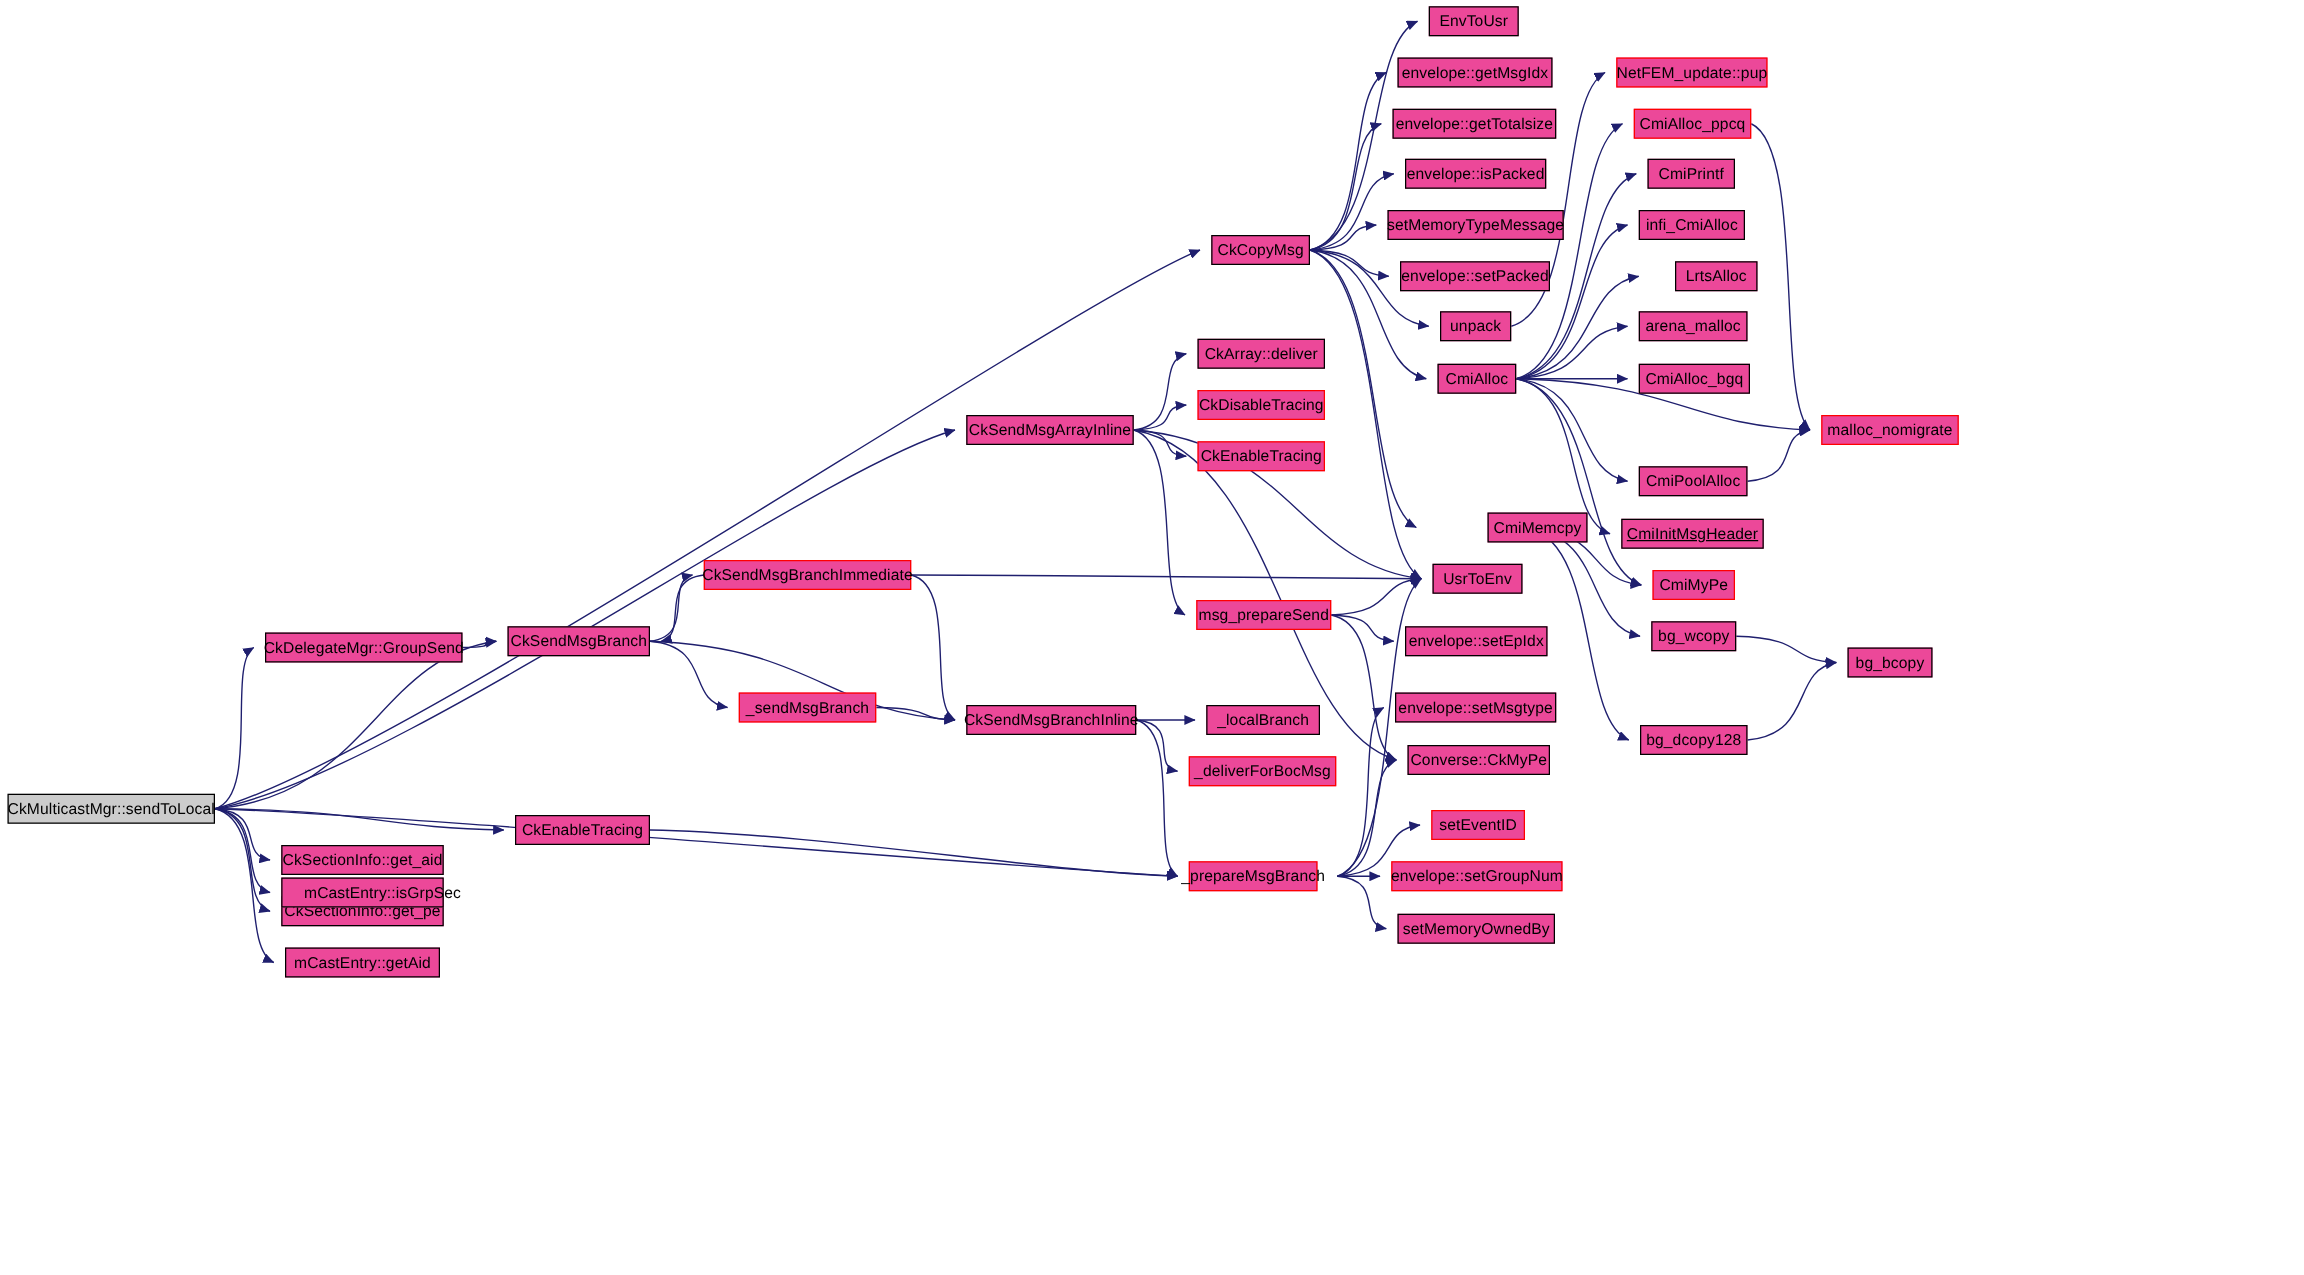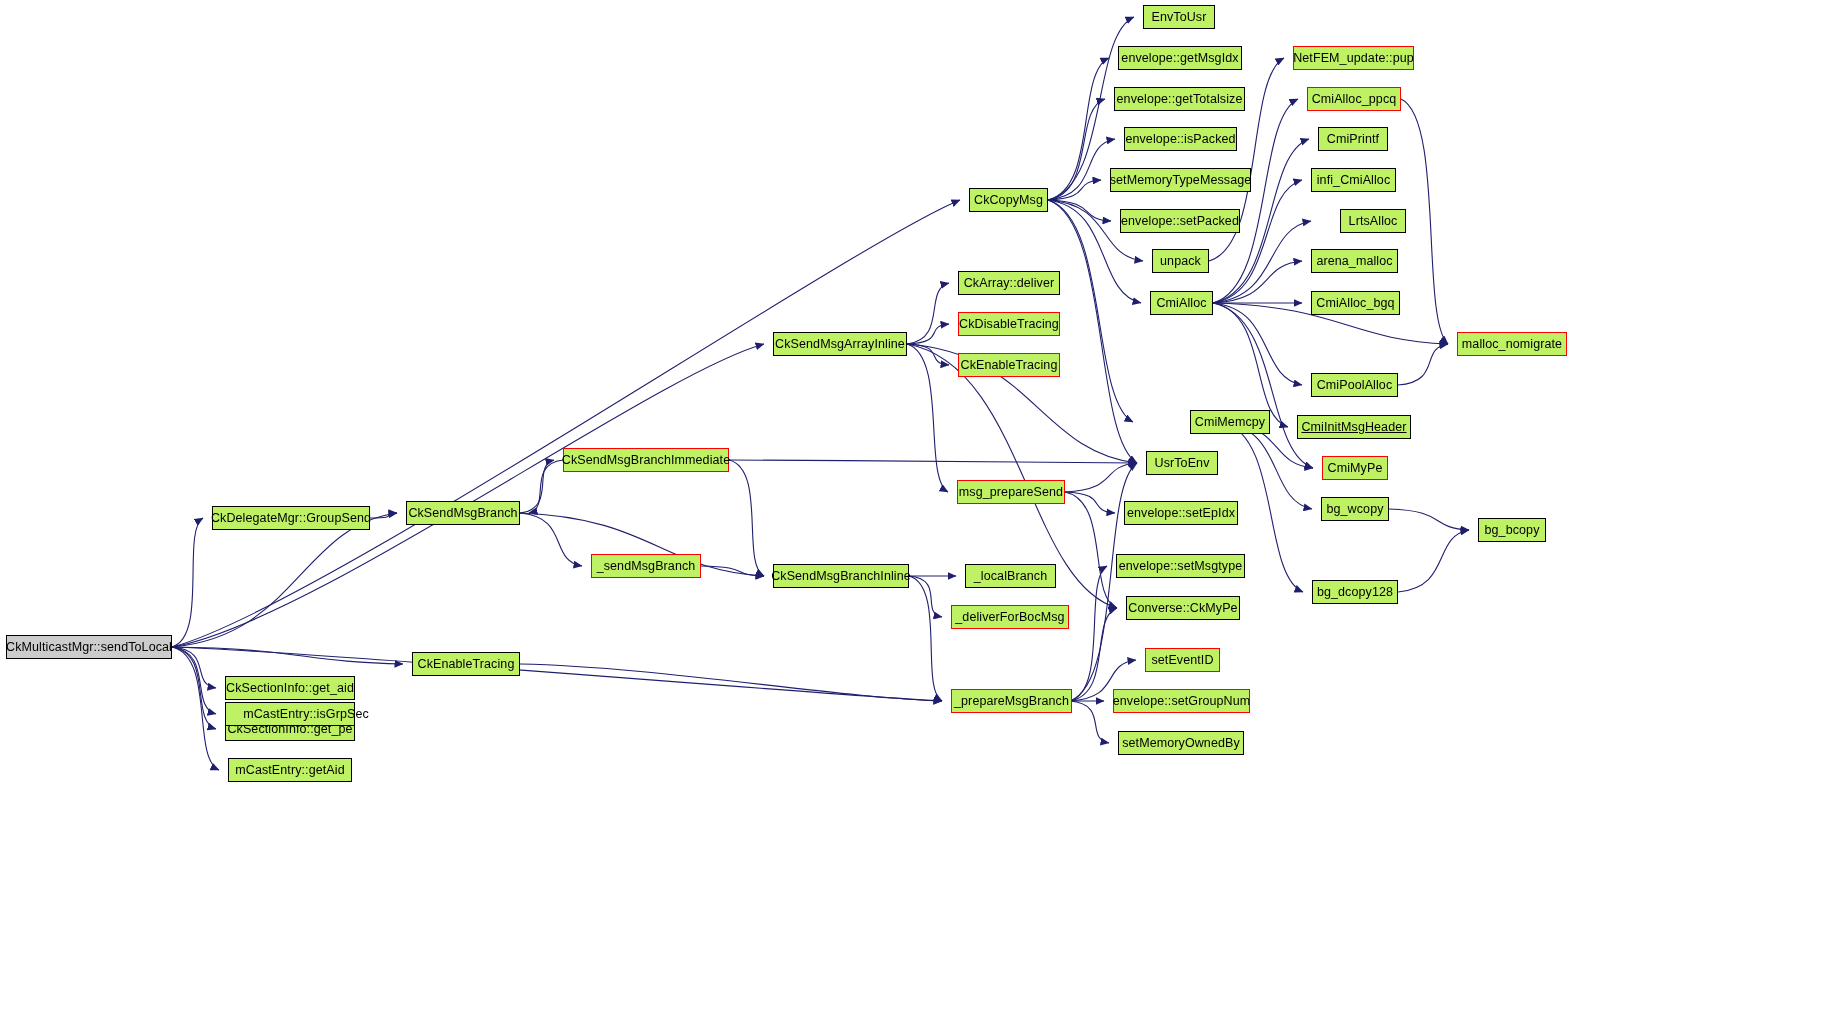--- a/index.html
+++ b/index.html
@@ -19,21 +19,21 @@
     position: absolute;
     left: 0;
     top: 0;
     width: 1843px;
     height: 1020px;
     pointer-events: none;
   }
   .node {
     position: absolute;
     box-sizing: border-box;
-    background: #bef264;
+    background: #ec4899;
     border: 1px solid #000000;
     color: #000000;
     font-size: 12.5px;
     line-height: 1;
     display: flex;
     align-items: center;
     justify-content: center;
     white-space: nowrap;
     letter-spacing: 0.1px;
     z-index: 5;
@@ -137,21 +137,21 @@
       <div class="node red" style="left: 591px; top: 554px; width: 110px; height: 24px;">_sendMsgBranch</div>
       <div class="node red" style="left: 563px; top: 448px; width: 166px; height: 24px;">CkSendMsgBranchImmediate</div>
       <div class="node" style="left: 773px; top: 564px; width: 136px; height: 24px;">CkSendMsgBranchInline</div>
       <div class="node" style="left: 773px; top: 332px; width: 134px; height: 24px;">CkSendMsgArrayInline</div>
       <div class="node" style="left: 958px; top: 271px; width: 102px; height: 24px;">CkArray::deliver</div>
       <div class="node red" style="left: 958px; top: 312px; width: 102px; height: 24px;">CkDisableTracing</div>
       <div class="node red" style="left: 958px; top: 353px; width: 102px; height: 24px;">CkEnableTracing</div>
       <div class="node red" style="left: 957px; top: 480px; width: 108px; height: 24px;">msg_prepareSend</div>
       <div class="node" style="left: 965px; top: 564px; width: 91px; height: 24px;">_localBranch</div>
       <div class="node red" style="left: 951px; top: 605px; width: 118px; height: 24px;">_deliverForBocMsg</div>
-      <div class="node red" style="left: 951px; top: 689px; width: 121px; height: 24px;">_prepareMsgBranch</div>
+      <div class="node red" style="left: 951px; top: 689px; width: 103px; height: 24px;">_prepareMsgBranch</div>
       <div class="node" style="left: 969px; top: 188px; width: 79px; height: 24px;">CkCopyMsg</div>
       <div class="node" style="left: 1143px; top: 5px; width: 72px; height: 24px;">EnvToUsr</div>
       <div class="node" style="left: 1118px; top: 46px; width: 124px; height: 24px;">envelope::getMsgIdx</div>
       <div class="node" style="left: 1114px; top: 87px; width: 131px; height: 24px;">envelope::getTotalsize</div>
       <div class="node" style="left: 1124px; top: 127px; width: 113px; height: 24px;">envelope::isPacked</div>
       <div class="node" style="left: 1110px; top: 168px; width: 141px; height: 24px;">setMemoryTypeMessage</div>
       <div class="node" style="left: 1120px; top: 209px; width: 120px; height: 24px;">envelope::setPacked</div>
       <div class="node" style="left: 1152px; top: 249px; width: 57px; height: 24px;">unpack</div>
       <div class="node" style="left: 1150px; top: 291px; width: 63px; height: 24px;">CmiAlloc</div>
       <div class="node" style="left: 1142px; top: 410px; width: 80px; height: 24px; margin-left: 48px;">CmiMemcpy</div>

